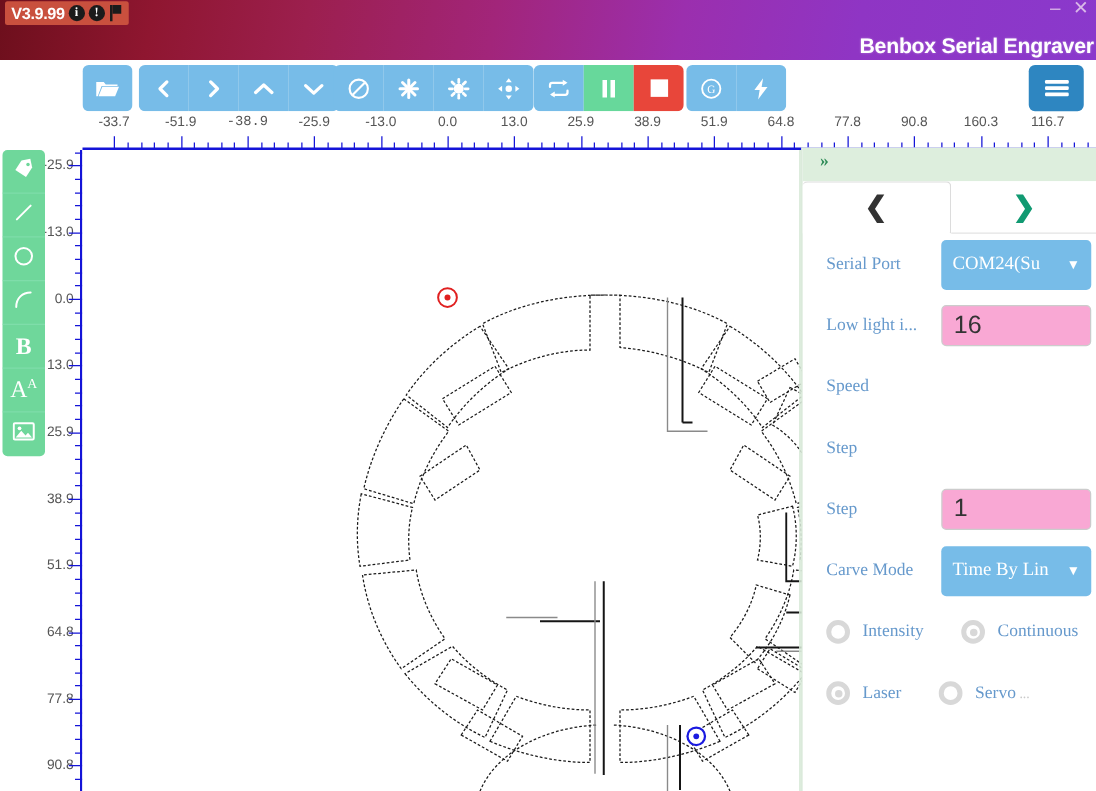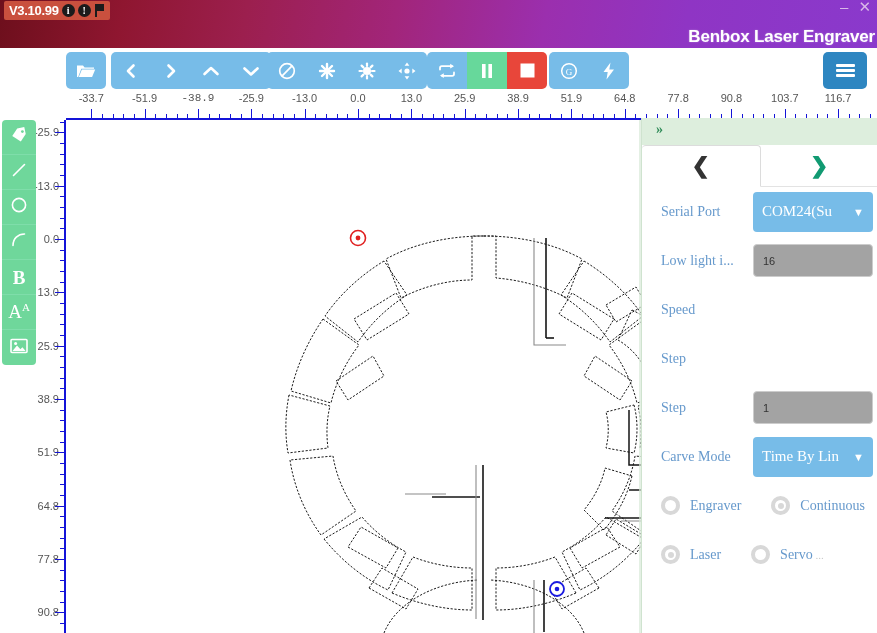--- a/index.html
+++ b/index.html
@@ -288,23 +288,23 @@
     font-size: 14px;
     font-family: "Liberation Serif", serif;
     white-space: nowrap;
     overflow: hidden;
   }
   .finput {
     width: 120px;
     height: 33px;
     border: 1px solid #cccccc;
     border-radius: 4px;
-    background: #a3a3a3;
+    background: #f9a8d4;
     color: #333333;
-    font-size: 11px;
+    font-size: 20px;
     font-family: "Liberation Sans", sans-serif;
     padding: 12px 9px;
     outline: none;
     line-height: 31px;
   }
   .fselect {
     width: 120px;
     height: 40px;
     background: #77bce8;
     border-radius: 4px;
@@ -360,30 +360,30 @@
   }
   .radio-label .ell { color: #c9c9c9; font-size: 11px; }
 </style>
 </head>
 <body>
 
 <div id="app">
 
   <div class="titlebar">
     <div class="version-badge">
-      <span class="vtext">V3.10.99</span>
+      <span class="vtext">V3.9.99</span>
       <span class="vicon">i</span>
       <span class="vicon">!</span>
       <span class="vflag"></span>
     </div>
     <div class="win-btns">
       <span class="win-btn">–</span>
       <span class="win-btn">✕</span>
     </div>
-    <div class="apptitle">Benbox Laser Engraver</div>
+    <div class="apptitle">Benbox Serial Engraver</div>
   </div>
 
   <div class="toolbar">
 
     <div class="tgroup" style="left:66px;">
       <div class="tbtn">
         <span>
           <svg width="20" height="16" viewBox="0 0 20 16">
               <path fill="#fff" d="M1 2.5h6l1.6 2H18v1.2H5.3L2.2 14H1z"></path>
               <path fill="#fff" d="M5.9 6.4h13.3l-3.1 7.6H2.8z"></path>
@@ -599,21 +599,21 @@
       <div class="rtick" style="left: 688.77px; height: 6px;"></div>
       <div class="rtick" style="left: 699.44px; height: 6px;"></div>
       <div class="rtick" style="left: 710.11px; height: 6px;"></div>
       <div class="rtick" style="left: 720.78px; height: 6px;"></div>
       <div class="rlabel" style="left: 731.45px;">90.8</div>
       <div class="rtick" style="left: 731.45px; height: 11px;"></div>
       <div class="rtick" style="left: 742.12px; height: 6px;"></div>
       <div class="rtick" style="left: 752.79px; height: 6px;"></div>
       <div class="rtick" style="left: 763.46px; height: 6px;"></div>
       <div class="rtick" style="left: 774.13px; height: 6px;"></div>
-      <div class="rlabel" style="left: 784.8px;">103.7</div>
+      <div class="rlabel" style="left: 784.8px;">160.3</div>
       <div class="rtick" style="left: 784.8px; height: 11px;"></div>
       <div class="rtick" style="left: 795.47px; height: 6px;"></div>
       <div class="rtick" style="left: 806.14px; height: 6px;"></div>
       <div class="rtick" style="left: 816.81px; height: 6px;"></div>
       <div class="rtick" style="left: 827.48px; height: 6px;"></div>
       <div class="rlabel" style="left: 838.15px;">116.7</div>
       <div class="rtick" style="left: 838.15px; height: 11px;"></div>
       <div class="rtick" style="left: 848.82px; height: 6px;"></div>
       <div class="rtick" style="left: 859.49px; height: 6px;"></div>
       <div class="rtick" style="left: 870.16px; height: 6px;"></div>
@@ -849,21 +849,21 @@
         <div class="frow">
           <div class="flabel">Carve Mode</div>
           <div class="fselect">
             <span>Time By Lin</span>
             <span class="caret">▼</span>
           </div>
         </div>
         <div class="radio-row">
           <div class="radio-item">
             <span class="radio-mark"></span>
-            <span class="radio-label">Engraver</span>
+            <span class="radio-label">Intensity</span>
           </div>
           <div class="radio-item second">
             <span class="radio-mark checked"></span>
             <span class="radio-label">Continuous</span>
           </div>
         </div>
         <div class="radio-row">
           <div class="radio-item">
             <span class="radio-mark checked"></span>
             <span class="radio-label">Laser</span>

